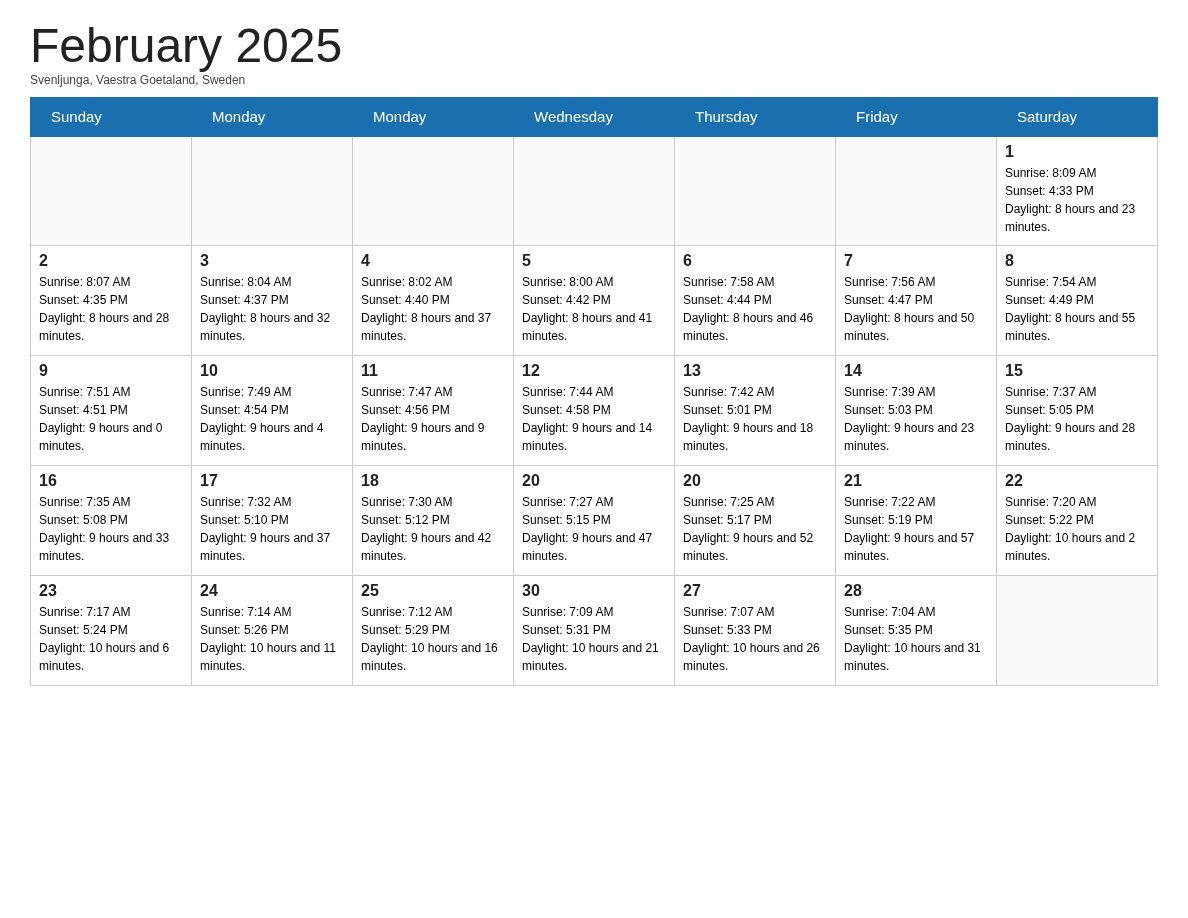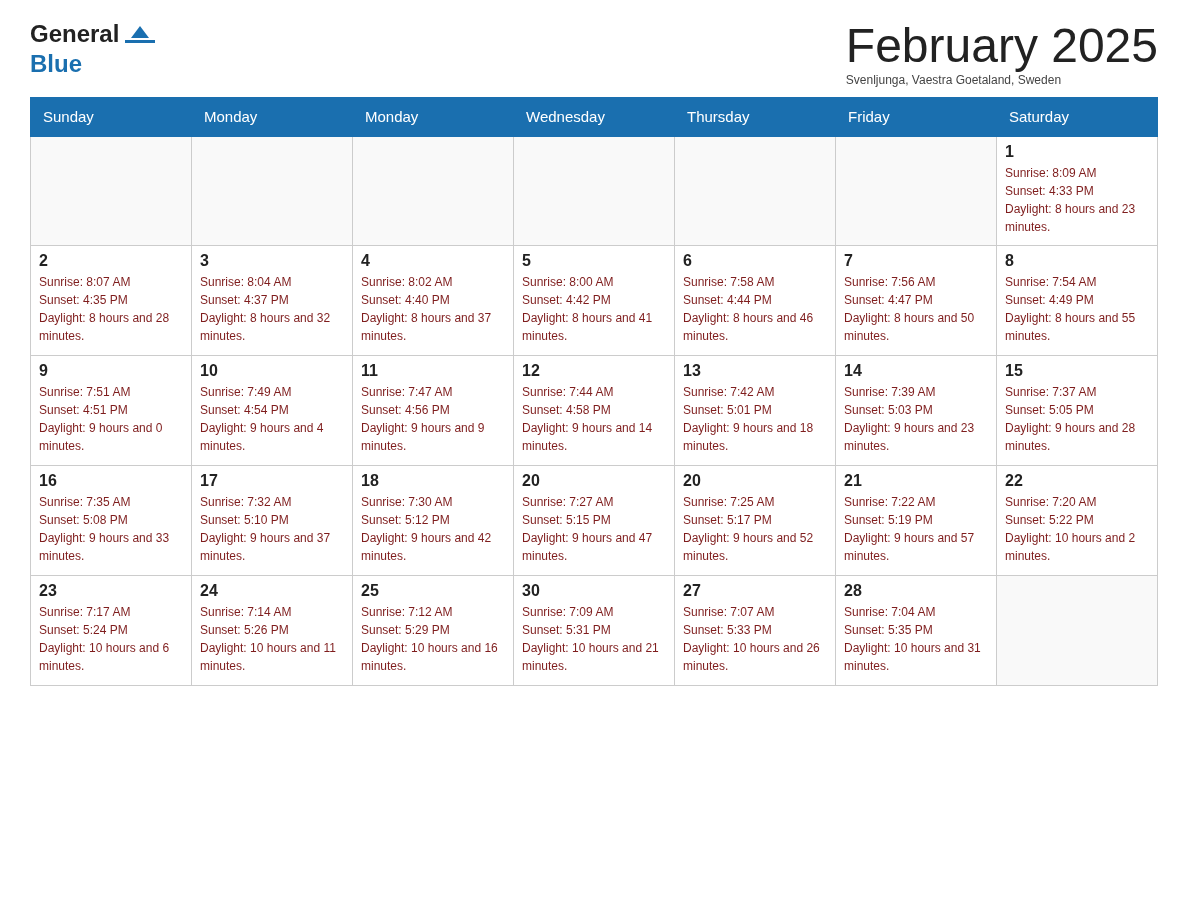--- a/index.html
+++ b/index.html
@@ -34,21 +34,21 @@
       color: #444;
     }
     .calendar {
       width: 100%;
       border-collapse: collapse;
       margin-top: 10px;
     }
     .calendar thead tr th {
       background: #1a6faf;
       color: #fff;
-      padding: 10px 12px;
+      padding: 10px 20px;
       text-align: left;
       font-size: 15px;
       font-weight: normal;
       border: 1px solid #1a6faf;
     }
     .calendar tbody tr td {
       vertical-align: top;
       padding: 6px 8px;
       border: 1px solid #ccc;
       font-size: 12px;
@@ -59,21 +59,21 @@
     .calendar tbody tr td .day-num {
       font-size: 16px;
       font-weight: bold;
       color: #222;
       display: block;
       margin-bottom: 3px;
     }
     .calendar tbody tr td .day-info {
       font-size: 12px;
       line-height: 1.5;
-      color: #7f1d1d;
+      color: #000000;
     }
     .calendar tbody tr td.empty {
       background: #f9f9f9;
     }
     .calendar tbody tr:first-child td {
       border-top: 2px solid #1a6faf;
     }
     .calendar tbody tr td:first-child {
       border-left: 1px solid #ccc;
     }
@@ -109,32 +109,20 @@
       width: 30px;
       height: 3px;
       background: #1a6faf;
       margin-top: 2px;
     }
   </style>
 </head>
 <body>
 
 <div class="header">
-  <div class="logo">
-    <div class="logo-wrapper">
-      <span class="logo-general">General</span>
-      <div class="logo-icon">
-        <div class="tri"></div>
-        <div class="bar"></div>
-      </div>
-    </div>
-    <div style="margin-top:2px;">
-      <span class="logo-blue-part">Blue</span>
-    </div>
-  </div>
   <div class="title-section">
     <h1>February 2025</h1>
     <h2>Svenljunga, Vaestra Goetaland, Sweden</h2>
   </div>
 </div>
 
 <table class="calendar">
   <thead>
     <tr>
       <th>Sunday</th>

